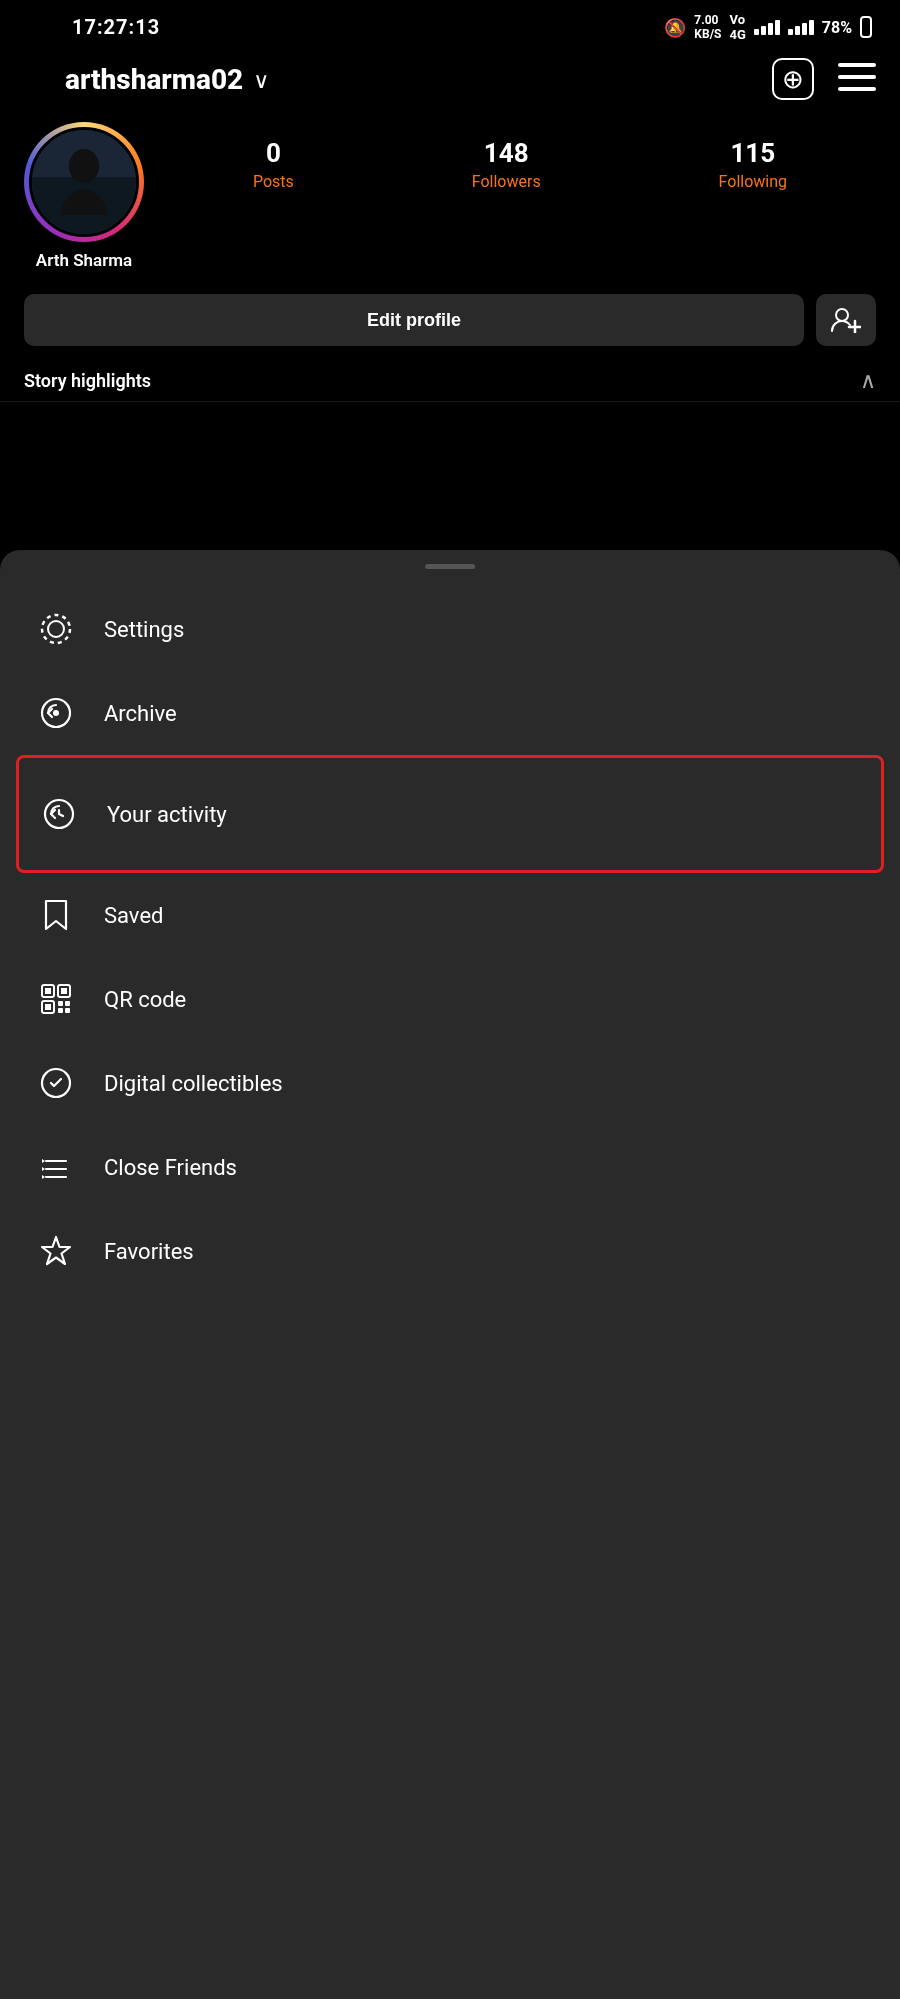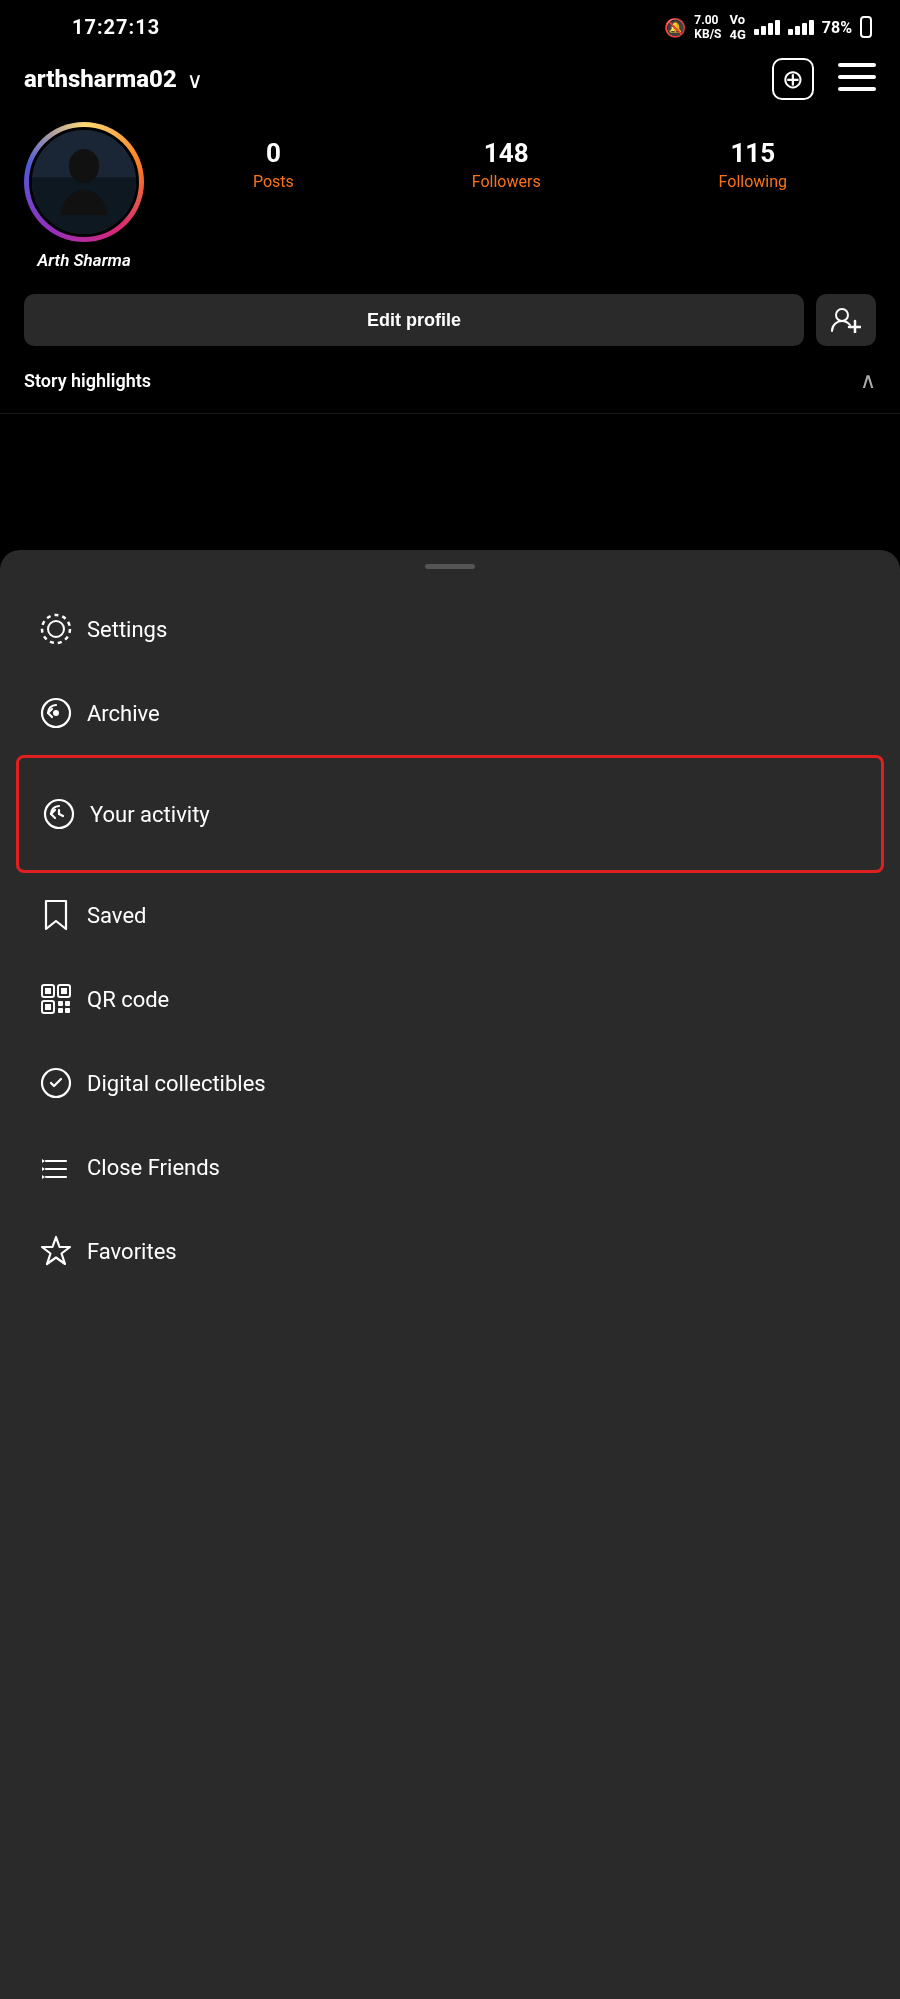--- a/index.html
+++ b/index.html
@@ -42,21 +42,21 @@
     .header {
       display: flex;
       justify-content: space-between;
       align-items: center;
       padding: 8px 24px 12px 24px;
     }
     .username-row {
       display: flex; align-items: center; gap: 10px;
     }
     .username {
-      font-size: 24px; font-weight: 800; color: #fff;
+      font-size: 28px; font-weight: 800; color: #fff; margin-left: 41px;
     }
     .chevron-down {
       font-size: 22px; color: #fff; margin-top: 2px;
     }
     .header-icons { display: flex; gap: 24px; align-items: center; }
     .header-icon {
       width: 42px; height: 42px;
       border: 2px solid #fff; border-radius: 10px;
       display: flex; align-items: center; justify-content: center;
       font-size: 26px;
@@ -77,21 +77,21 @@
       padding: 4px;
       display: flex; align-items: center; justify-content: center;
     }
     .avatar-inner {
       width: 110px; height: 110px; border-radius: 50%;
       border: 3px solid #000;
       background: #1a2535;
       display: flex; align-items: center; justify-content: center;
       overflow: hidden;
     }
-    .display-name { font-size: 17px; font-weight: 600; color: #fff; text-align: center; font-style: italic; }
+    .display-name { font-size: 17px; font-weight: 600; color: #fff; text-align: center; }
 
     .stats-area {
       flex: 1;
       display: flex;
       justify-content: space-around;
       align-items: center;
       padding-top: 16px;
     }
     .stat-item { display: flex; flex-direction: column; align-items: center; gap: 4px; }
     .stat-number { font-size: 26px; font-weight: 700; color: #fff; }
@@ -122,21 +122,21 @@
       font-size: 24px;
       cursor: pointer;
       display: flex; align-items: center; justify-content: center;
     }
 
     
     .story-highlights-header {
       display: flex;
       justify-content: space-between;
       align-items: center;
-      padding: 10px 24px 20px 24px;
+      padding: 10px 24px 8px 24px;
       border-bottom: 1px solid #1a1a1a;
     }
     .story-highlights-label { font-size: 18px; font-weight: 600; color: #fff; }
     .collapse-icon { font-size: 22px; color: #aaa; }
 
     
     .bottom-sheet {
       position: absolute;
       top: 550px;
       left: 0;
@@ -151,21 +151,21 @@
     }
     .sheet-handle {
       width: 50px; height: 5px; background: #555; border-radius: 3px;
     }
 
     
     .menu-list { padding: 10px 0; }
     .menu-item {
       display: flex;
       align-items: center;
-      gap: 11px;
+      gap: 28px;
       padding: 22px 36px;
       cursor: pointer;
       position: relative;
     }
     .menu-item-highlighted {
       border: 3px solid #e02020;
       border-radius: 8px;
       margin: 0 16px;
       padding: 36px 20px;
     }

